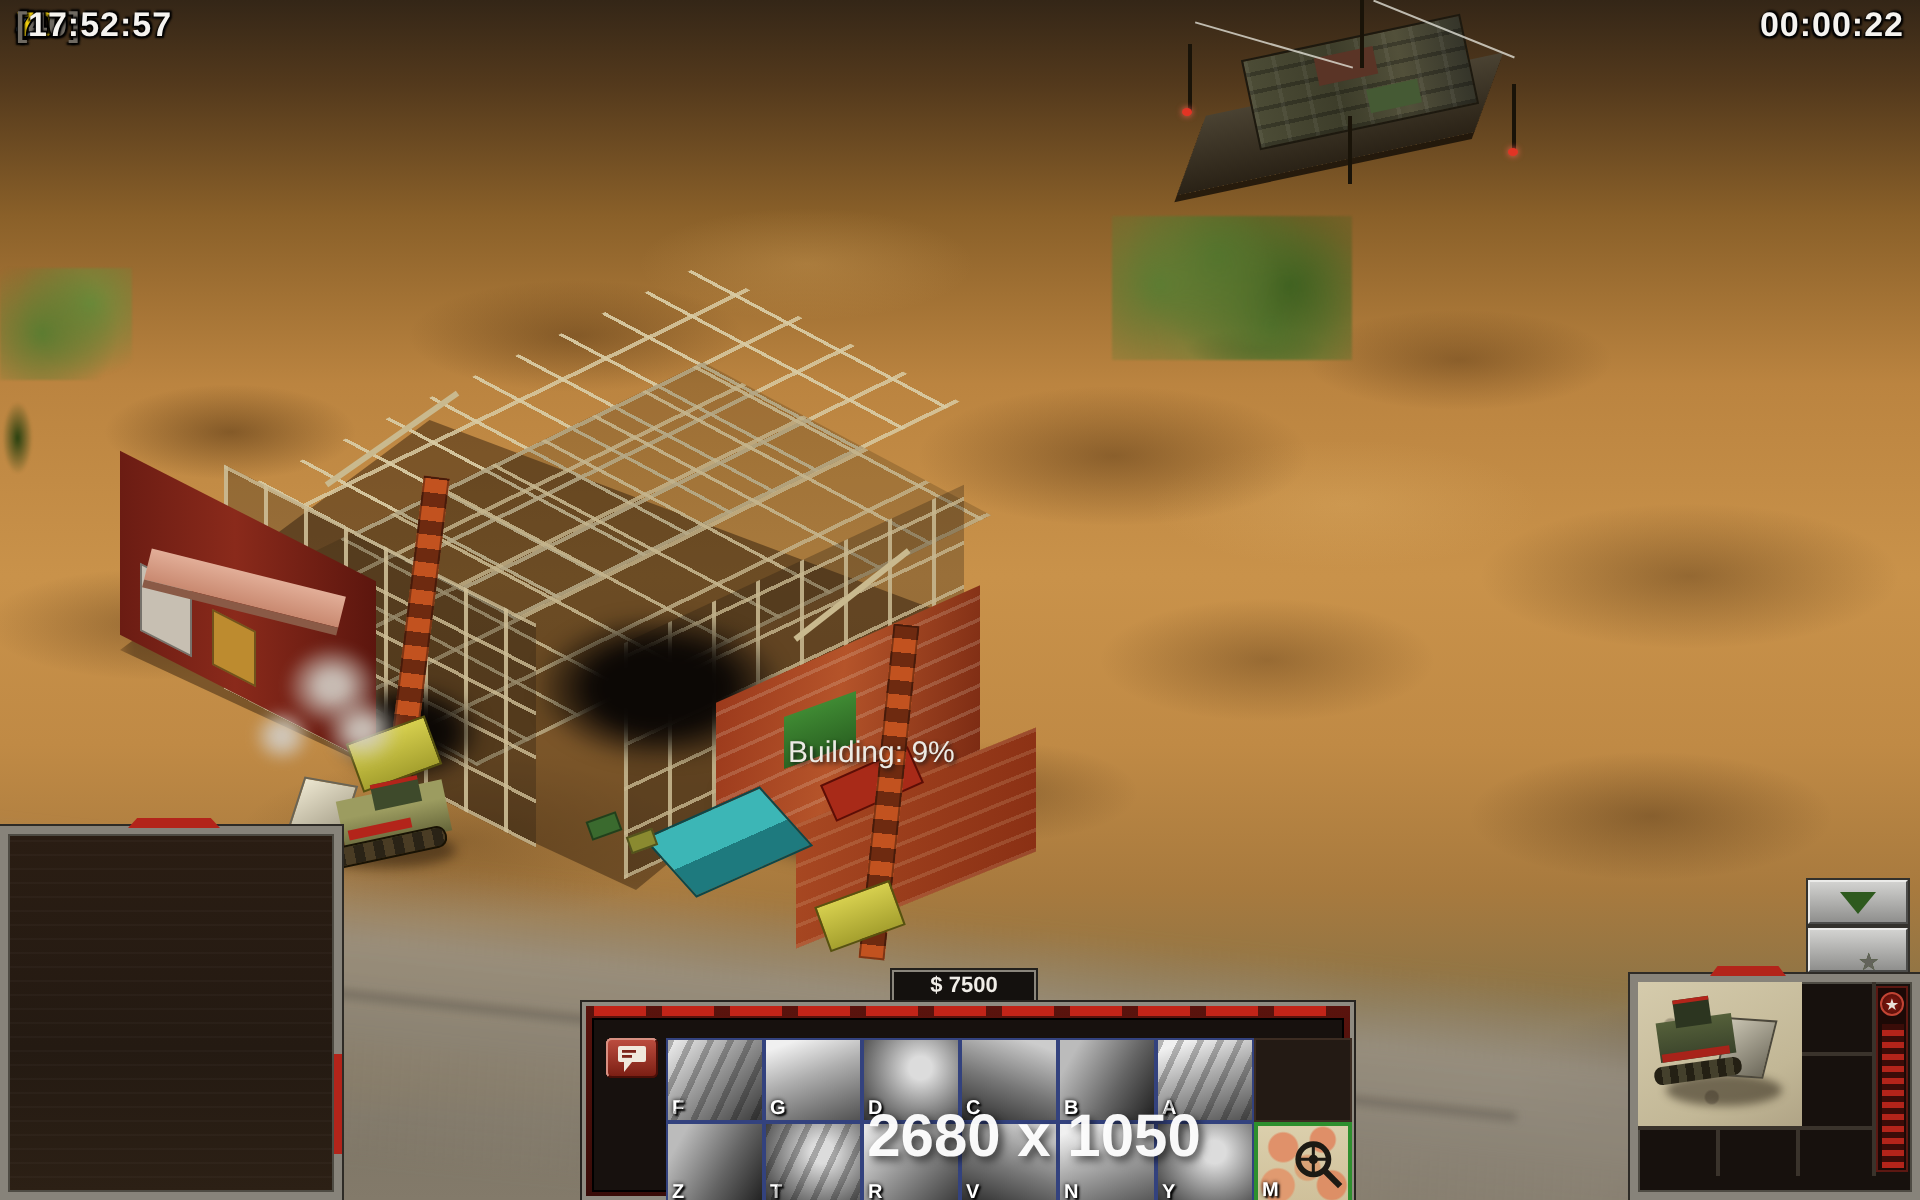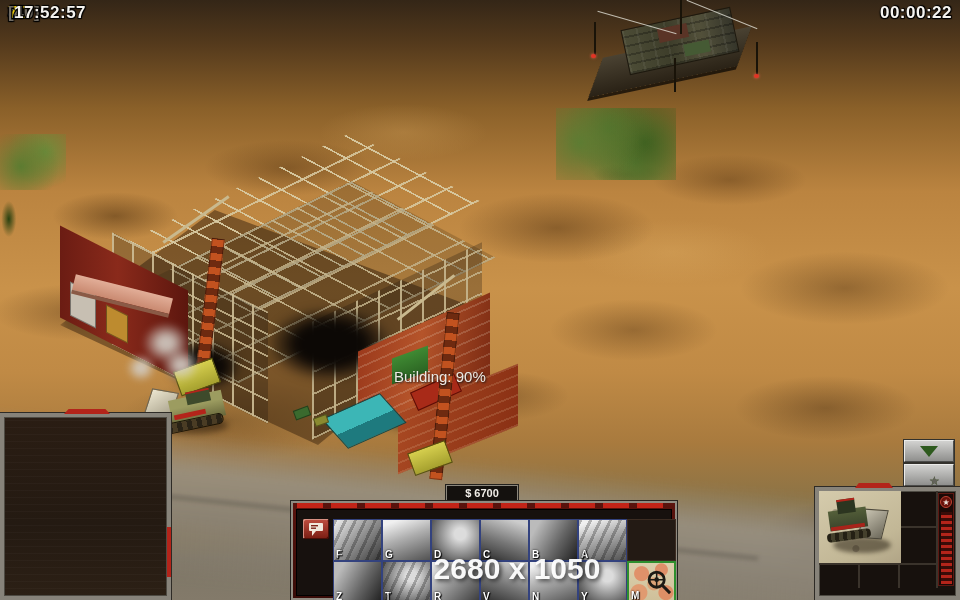--- a/index.html
+++ b/index.html
@@ -297,28 +297,28 @@
   <div class="hudtext tl">
     <span class="c-u">U</span>
       <span class="c-r">R</span>
     <span class="c-blue">4</span>
     <span class="c-yel">70</span>
       <span class="c-gray">[40]</span>
     <span class="c-wht">17:52:57</span>
   </div>
   <div class="hudtext tr">00:00:22</div>
 
-  <div class="buildmsg">Building: 90%</div>
+  <div class="buildmsg">Building: 9%</div>
 
   <div class="minimap">
     <div class="accent-top"></div>
     <div class="accent-right"></div>
   </div>
 
-  <div class="money">$ 6700</div>
+  <div class="money">$ 7500</div>
 
   <div class="cmdbar">
     <div class="jag"></div>
     <div class="inner">
       <div class="syscol">
         <div class="sysbtn">
           <svg width="16" height="12">
               <rect x="1" y="3.5" width="9" height="7" fill="none" stroke="#f0e8dc" stroke-width="1.5"></rect>
               <rect x="5" y="1" width="10" height="7" fill="#7d241a" stroke="#f0e8dc" stroke-width="1.5"></rect>
             </svg>

